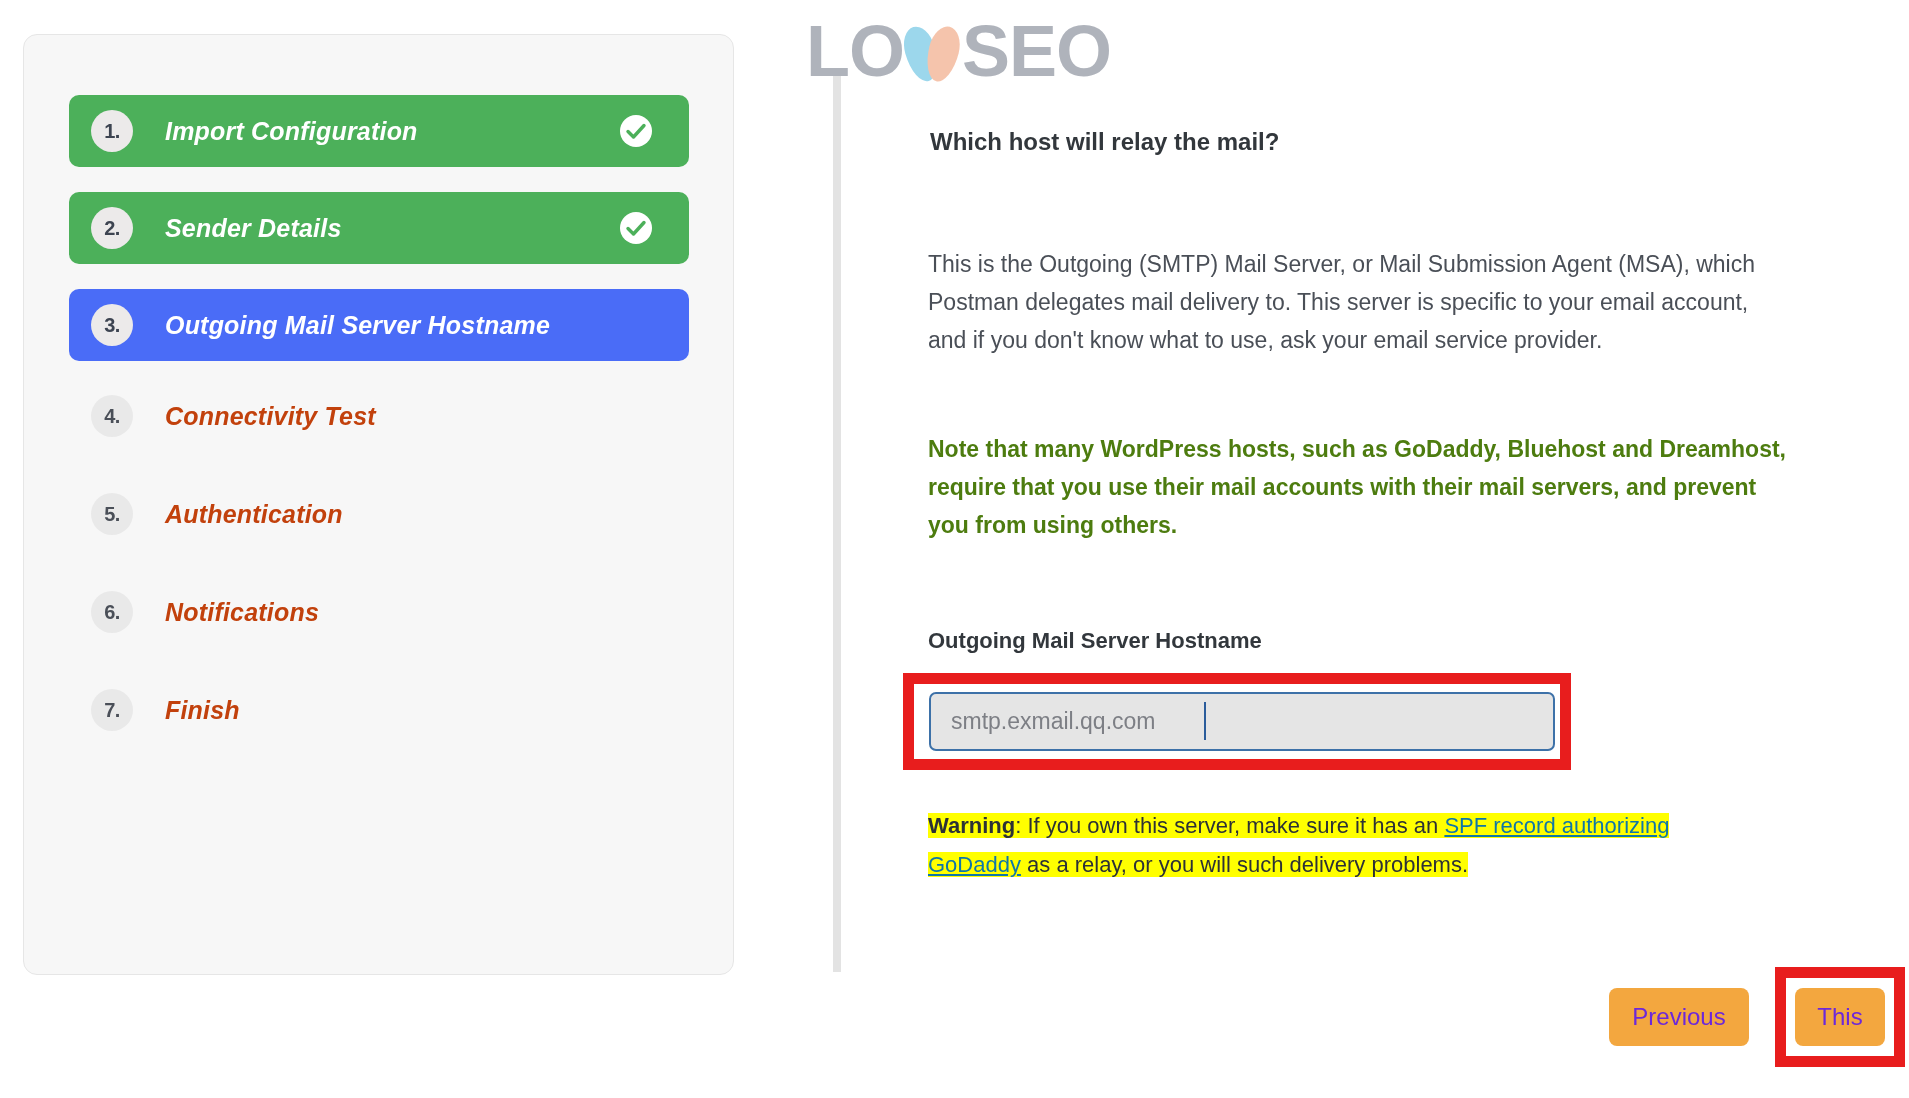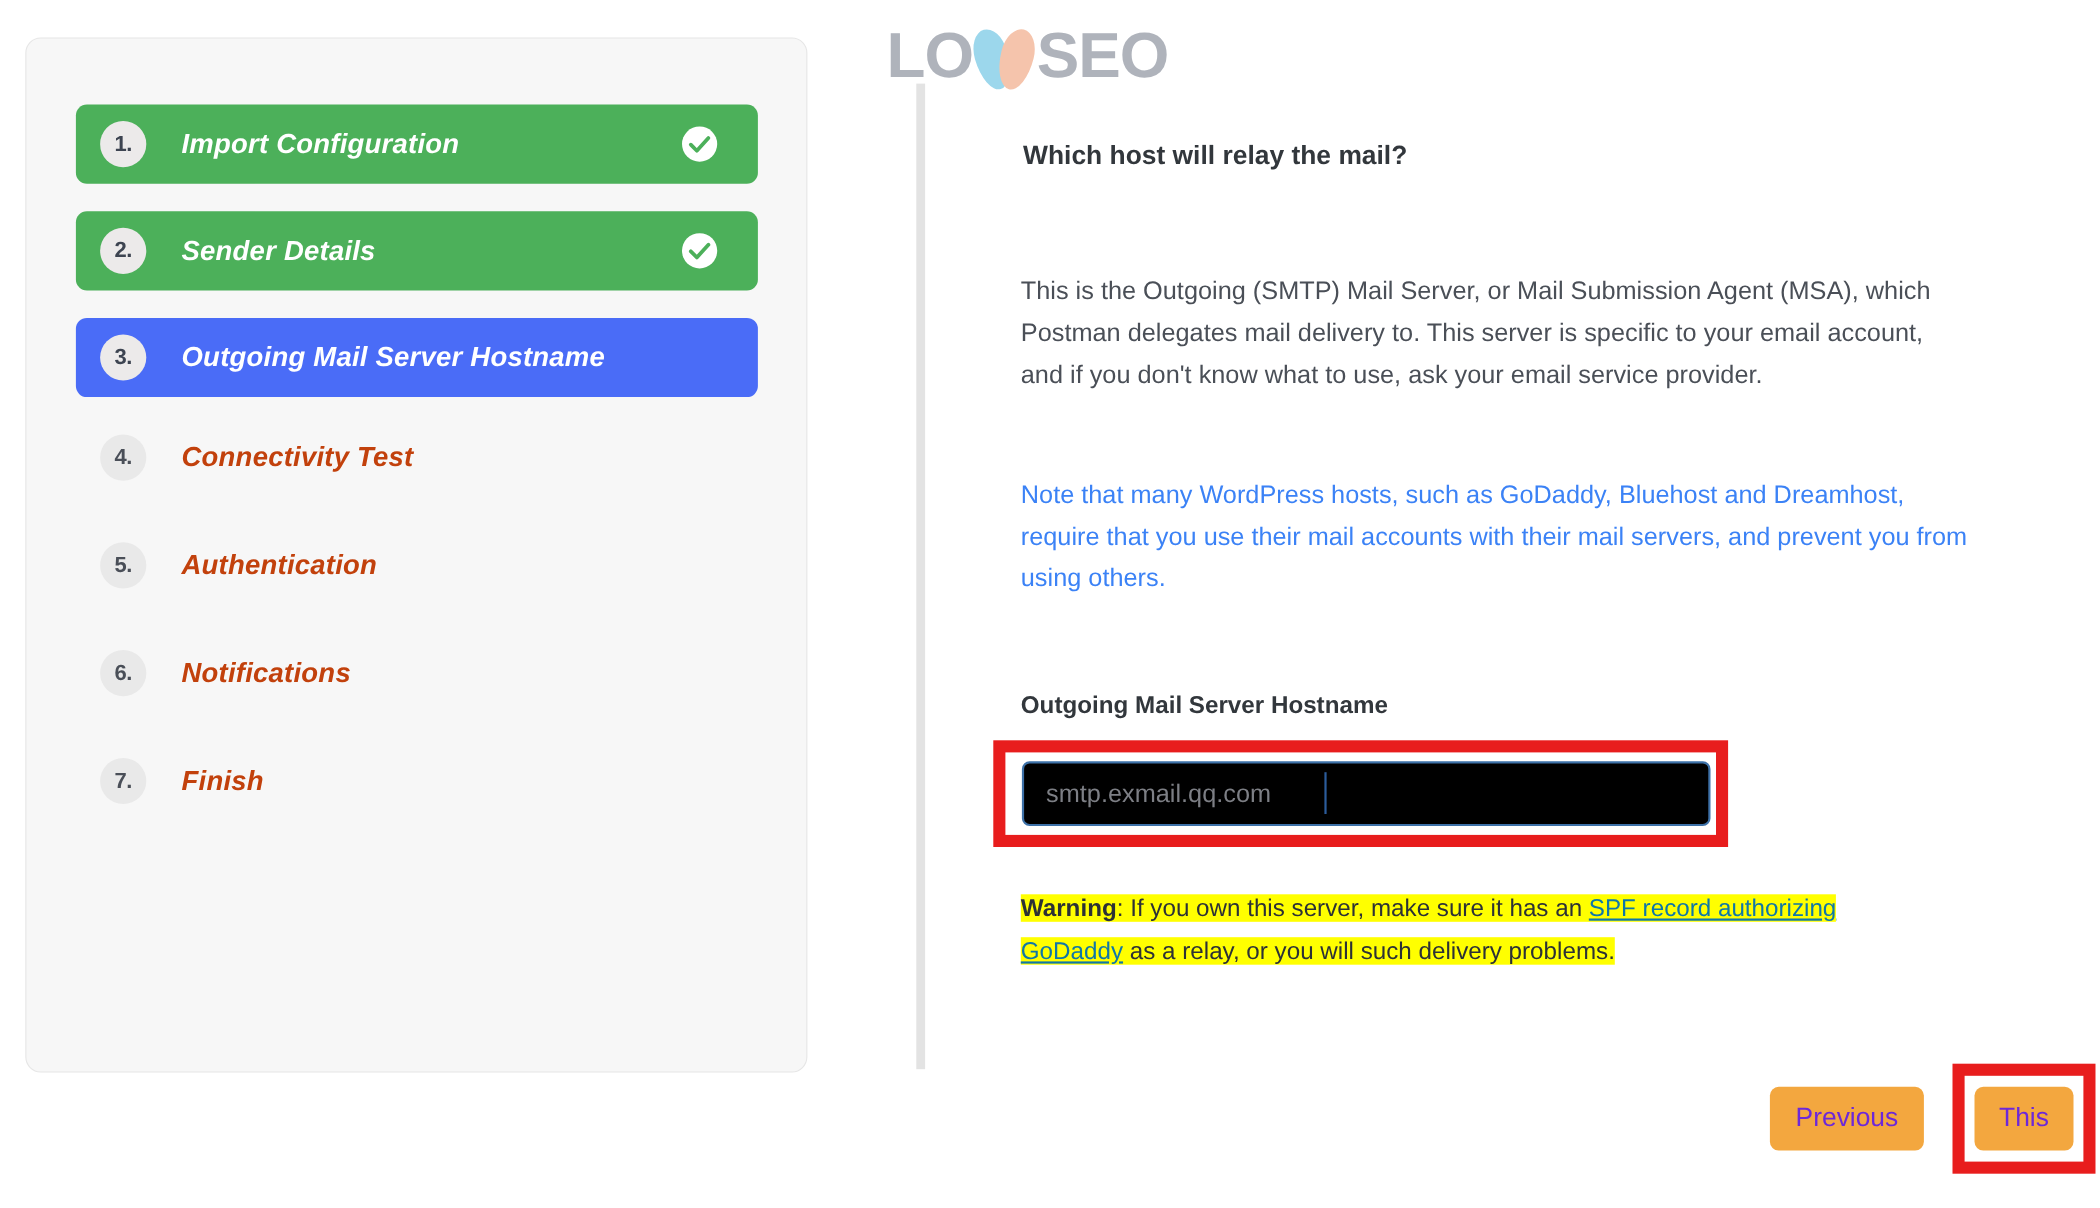--- a/index.html
+++ b/index.html
@@ -68,21 +68,21 @@
 
   
   .logo {
     position: absolute;
     left: 806px; top: 18px;
     height: 66px;
     display: flex; align-items: center;
     opacity: 0.82;
   }
   .logo-text {
-    font-size: 58px;
+    font-size: 72px;
     font-weight: bold;
     color: #9ea3ad;
     letter-spacing: -1px;
     line-height: 1;
     font-family: "Liberation Sans", sans-serif;
   }
   .logo-y { position: relative; display: inline-block; width: 58px; height: 62px; vertical-align: top; }
   .drop {
     position: absolute;
     width: 30px; height: 56px;
@@ -113,21 +113,21 @@
   }
   .para {
     position: absolute;
     left: -2px;
     width: 865px;
     font-size: 23px;
     line-height: 38px;
     color: #4a4f57;
   }
   .para-1 { top: 245px; }
-  .para-2 { top: 430px; font-weight: normal; color: #3b82f6; }
+  .para-2 { top: 430px; font-weight: bold; color: #4d7c0f; }
 
   .field-label {
     position: absolute;
     left: -2px; top: 628px;
     font-size: 22px;
     font-weight: bold;
     color: #32373c;
   }
 
   
@@ -137,21 +137,21 @@
     width: 668px; height: 97px;
     border: 11px solid #e81d1d;
     background: transparent;
   }
   .host-input {
     position: absolute;
     left: -1px; top: 692px;
     width: 626px; height: 59px;
     border: 2px solid #3d71a8;
     border-radius: 7px;
-    background: #000000;
+    background: #e5e5e5;
     color: #7d7f85;
     font-size: 23px;
     font-family: "Liberation Sans", sans-serif;
     padding: 0 20px;
     outline: none;
   }
   .caret {
     position: absolute;
     left: 274px; top: 702px;
     width: 2px; height: 38px;

